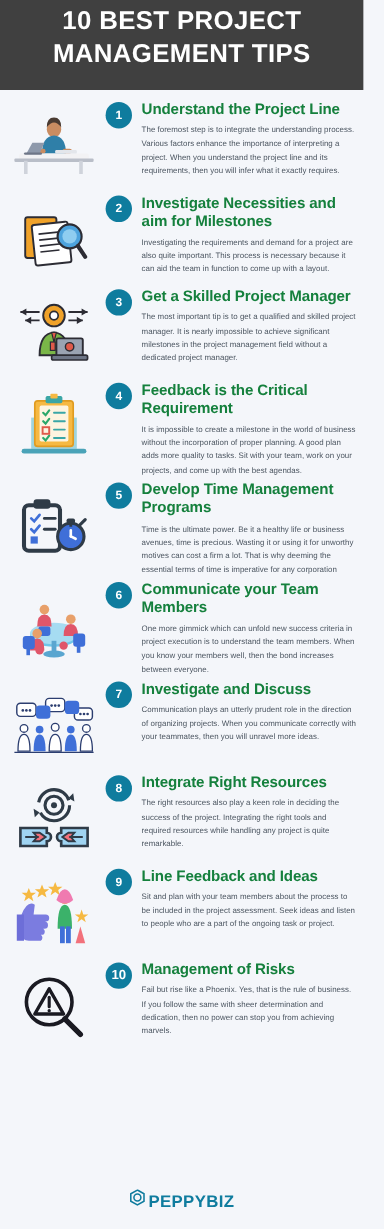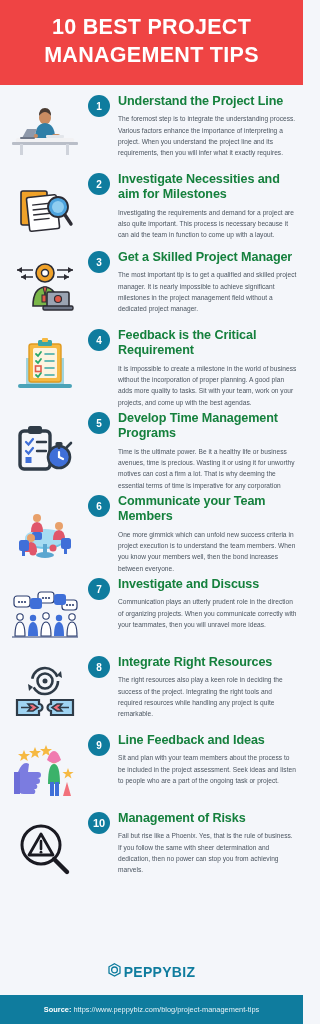--- a/index.html
+++ b/index.html
@@ -14,22 +14,22 @@
     width: 303px;
     height: 1024px;
     position: relative;
     background: #f4f6fa;
     display: flex;
     flex-direction: column;
   }
 
   
   .header {
-    background: #ef4444;
-    padding: 14px 10px 16px 10px;
+    background: #404040;
+    padding: 4px 10px 16px 10px;
     text-align: center;
     flex: 0 0 auto;
   }
   .header-title {
     color: #ffffff;
     font-size: 21.5px;
     font-weight: bold;
     line-height: 1.28;
     letter-spacing: 0.3px;
   }
@@ -448,19 +448,14 @@
   <div class="logo-row">
     <span class="logo-mark">
       <svg width="13" height="14" viewBox="0 0 13 14">
         <polygon points="6.5,0.7 12,3.8 12,10 6.5,13.1 1,10 1,3.8" fill="none" stroke="#0f7c9e" stroke-width="1.3"></polygon>
         <circle cx="6.5" cy="6.9" r="2.9" fill="none" stroke="#0f7c9e" stroke-width="1.3"></circle>
       </svg>
     </span>
     <span class="logo-text">PEPPYBIZ</span>
   </div>
 
-  <div class="footer">
-    <div class="footer-text">
-      <span class="footer-label">Source:</span><span> https://www.peppybiz.com/blog/project-management-tips</span>
-    </div>
-  </div>
 
 </div>
 
 </body></html>

